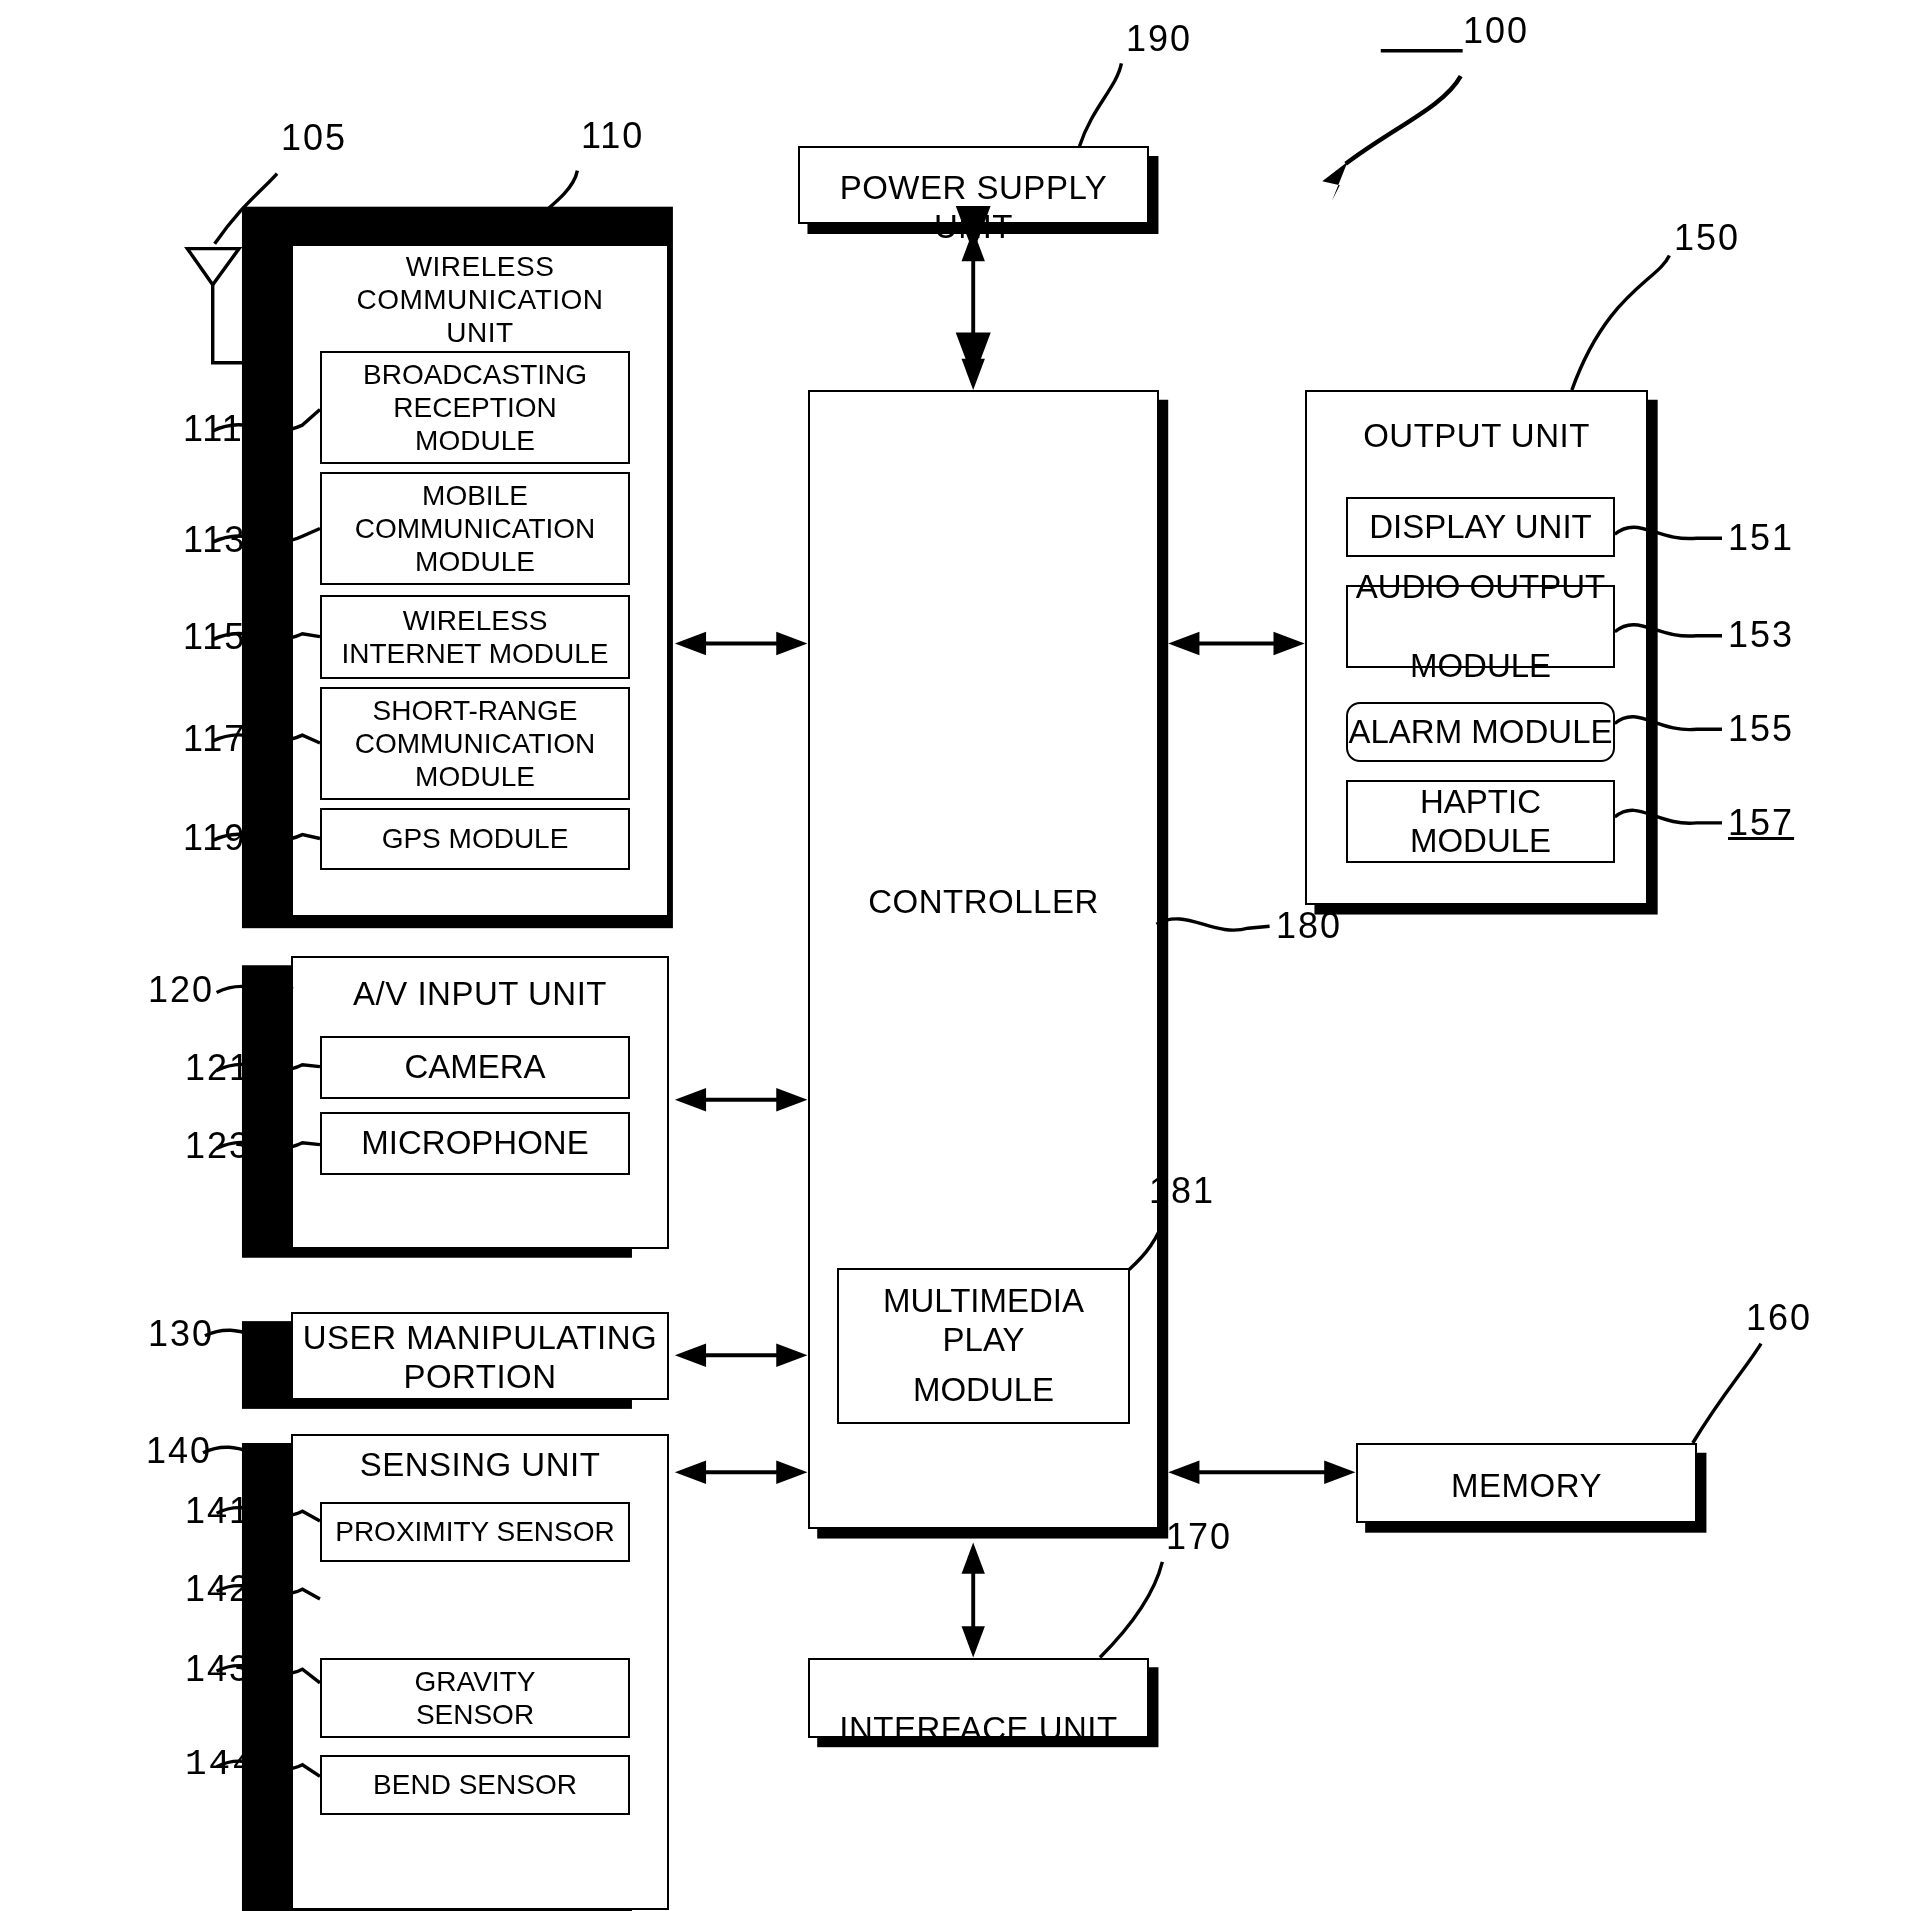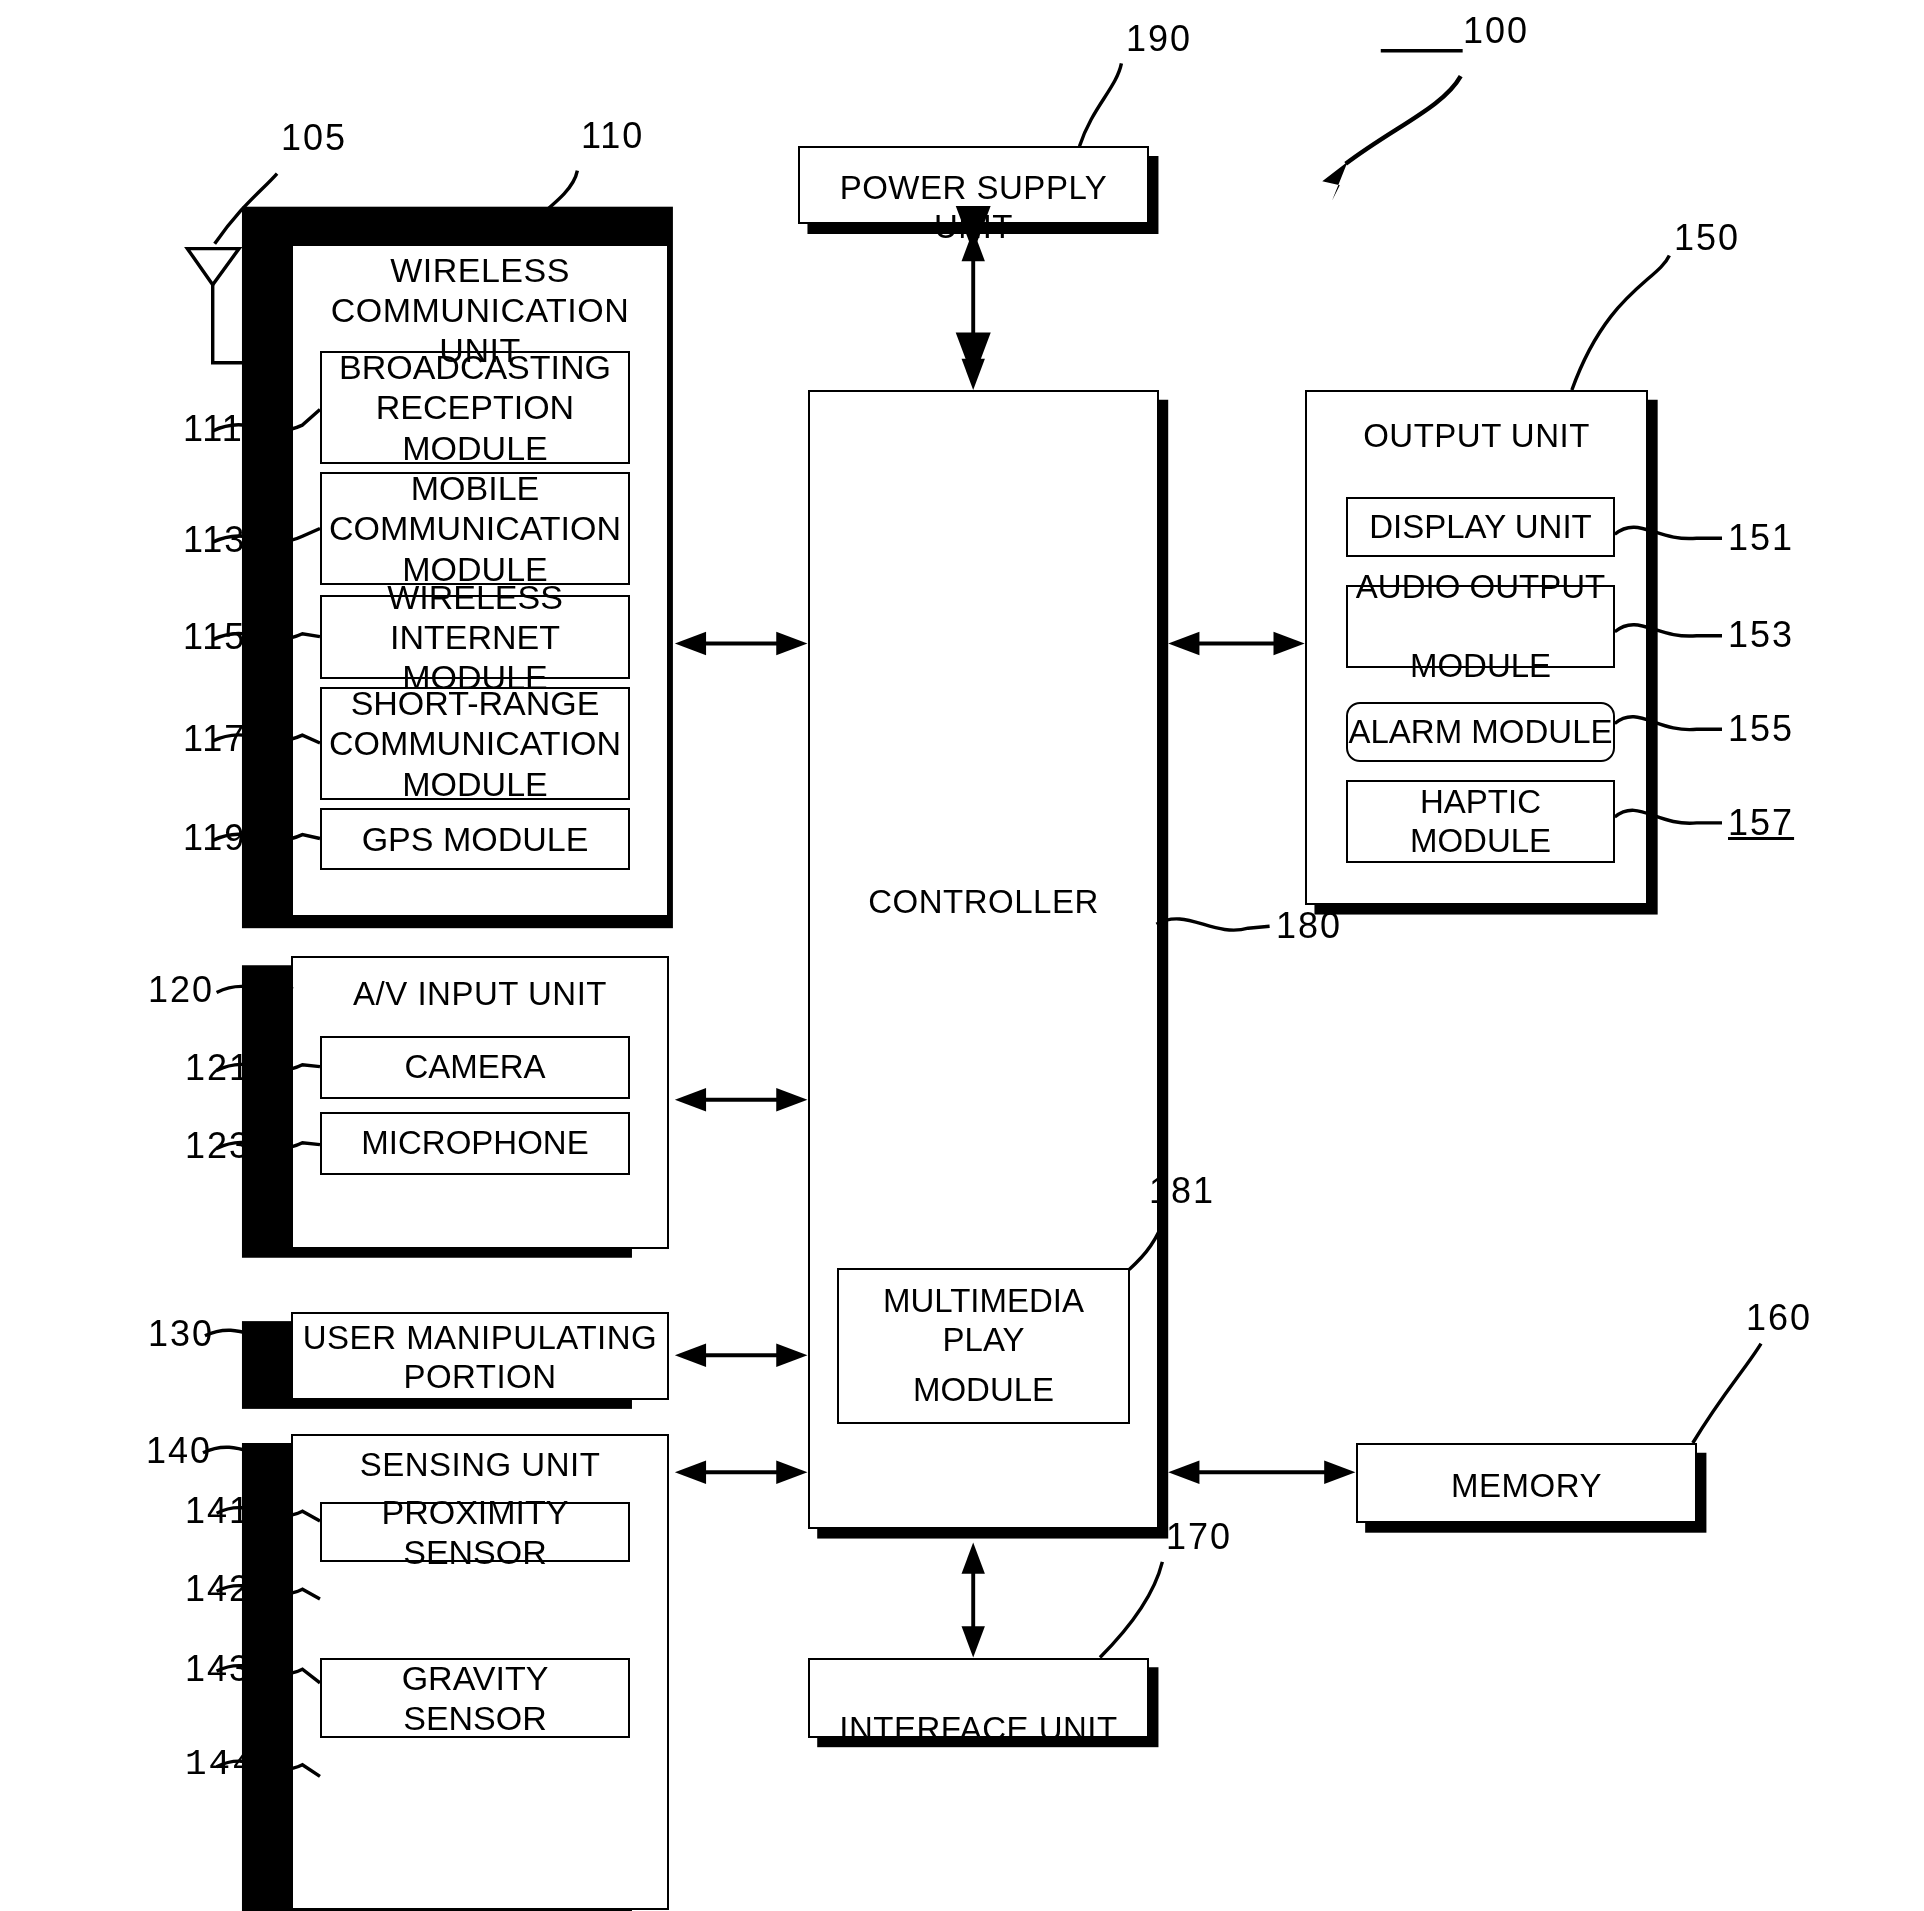--- a/index.html
+++ b/index.html
@@ -43,21 +43,21 @@
     letter-spacing: 0.5px;
   }
   .refnum {
     position: absolute;
     z-index: 6;
     font-size: 36px;
     letter-spacing: 2px;
     white-space: nowrap;
   }
   .t34 { font-size: 33px; line-height: 1.18; }
-  .t33 { font-size: 34px; line-height: 1.18; }
+  .t33 { font-size: 28px; line-height: 1.18; }
   svg.overlay {
     position: absolute;
     left: 0; top: 0;
     width: 1924px;
     height: 1911px;
     z-index: 5;
     pointer-events: none;
   }
   svg.under {
     position: absolute;
@@ -193,20 +193,23 @@
   <div class="inner t33" style="left:320px; top:1502px; width:310px; height:60px;">
     <span>PROXIMITY SENSOR</span>
   </div>
 
 
   <div class="inner t33" style="left:320px; top:1658px; width:310px; height:80px; flex-direction:column;">
     <span>GRAVITY</span>
     <span>SENSOR</span>
   </div>
 
+  <div class="inner t33" style="left:320px; top:1755px; width:310px; height:60px;">
+    <span>BEND SENSOR</span>
+  </div>
 
   <div class="outer" style="left:1356px; top:1443px; width:341px; height:80px;"></div>
   <div class="title t34" style="left:1356px; top:1467px; width:341px;">
     <span>MEMORY</span>
   </div>
 
   <div class="outer" style="left:808px; top:1658px; width:341px; height:80px;"></div>
   <div class="title t34" style="left:808px; top:1710px; width:341px;">
     <span>INTERFACE UNIT</span>
   </div>

